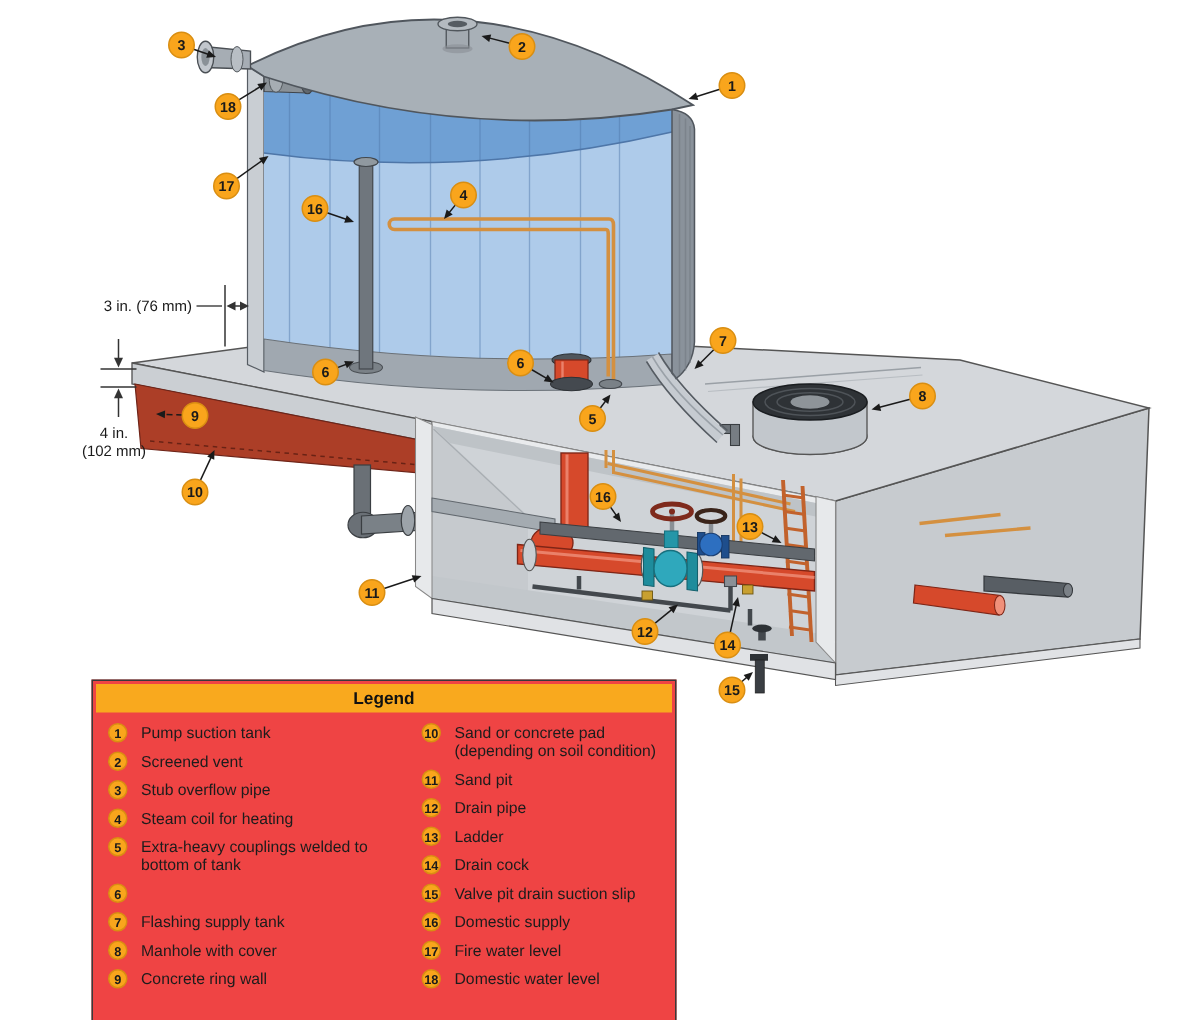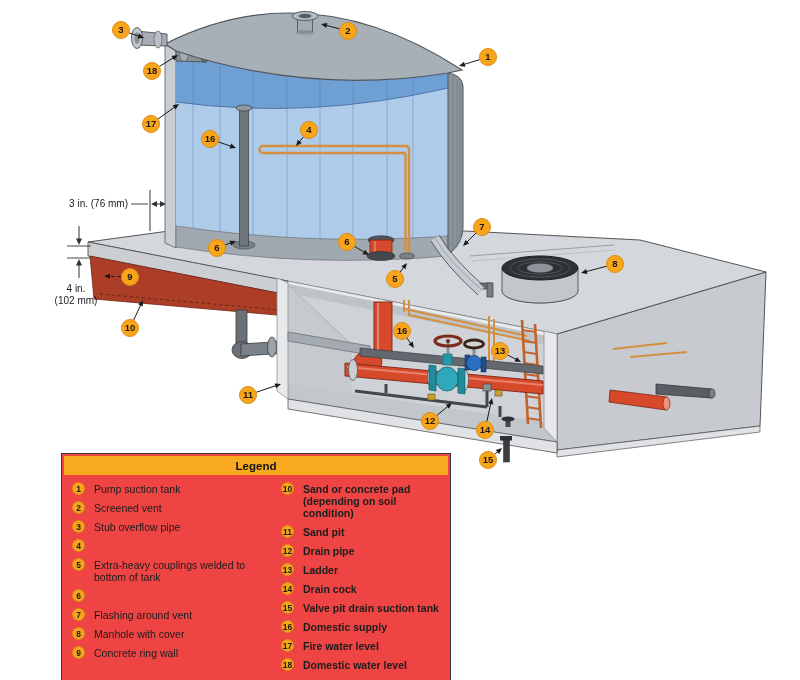--- a/index.html
+++ b/index.html
@@ -28,21 +28,21 @@
   .leg-col{position:absolute;top:28px;}
   .leg-col-left{left:10px;width:200px;}
   .leg-col-right{left:219px;width:166px;}
   .leg-row{display:flex;align-items:flex-start;margin-bottom:6px;}
   .leg-badge{flex:0 0 13px;width:13px;height:13px;border-radius:50%;
           background:var(--callout,#F9A51C);border:1px solid var(--callout-stroke,#D98E12);
           box-sizing:border-box;display:flex;align-items:center;justify-content:center;
           font-size:8.5px;font-weight:bold;color:#1a1a1a;margin-right:9px;margin-top:0px;}
   .leg-label{font-size:10.5px;line-height:12px;color:#1c1c1c;padding-top:1px;}
   .leg-col-left .leg-label{width:172px;}
-  .leg-col-right .leg-label{width:140px;font-weight:bold;}
+  .leg-col-right .leg-label{width:140px;}
 </style>
 </head>
 <body>
 
 <div id="page">
 <svg id="diagram-svg" width="800" height="680" viewBox="0 0 800 680">
 
   <g>
 
     <polygon points="557,334 766,272 760,426 557,450" fill="#C7CBCF" stroke="#555" stroke-width="1"></polygon>
@@ -379,31 +379,32 @@
         <div class="leg-row">
           <span class="leg-badge">2</span>
           <span class="leg-label">Screened vent</span>
         </div>
         <div class="leg-row">
           <span class="leg-badge">3</span>
           <span class="leg-label">Stub overflow pipe</span>
         </div>
         <div class="leg-row">
           <span class="leg-badge">4</span>
+          <span class="leg-label">Steam coil for heating</span>
         </div>
         <div class="leg-row">
           <span class="leg-badge">5</span>
           <span class="leg-label">Extra-heavy couplings welded to bottom of tank</span>
         </div>
         <div class="leg-row">
           <span class="leg-badge">6</span>
         </div>
         <div class="leg-row">
           <span class="leg-badge">7</span>
-          <span class="leg-label">Flashing around vent</span>
+          <span class="leg-label">Flashing supply tank</span>
         </div>
         <div class="leg-row">
           <span class="leg-badge">8</span>
           <span class="leg-label">Manhole with cover</span>
         </div>
         <div class="leg-row">
           <span class="leg-badge">9</span>
           <span class="leg-label">Concrete ring wall</span>
         </div>
       </div>
@@ -423,21 +424,21 @@
         <div class="leg-row">
           <span class="leg-badge">13</span>
           <span class="leg-label">Ladder</span>
         </div>
         <div class="leg-row">
           <span class="leg-badge">14</span>
           <span class="leg-label">Drain cock</span>
         </div>
         <div class="leg-row">
           <span class="leg-badge">15</span>
-          <span class="leg-label">Valve pit drain suction tank</span>
+          <span class="leg-label">Valve pit drain suction slip</span>
         </div>
         <div class="leg-row">
           <span class="leg-badge">16</span>
           <span class="leg-label">Domestic supply</span>
         </div>
         <div class="leg-row">
           <span class="leg-badge">17</span>
           <span class="leg-label">Fire water level</span>
         </div>
         <div class="leg-row">

